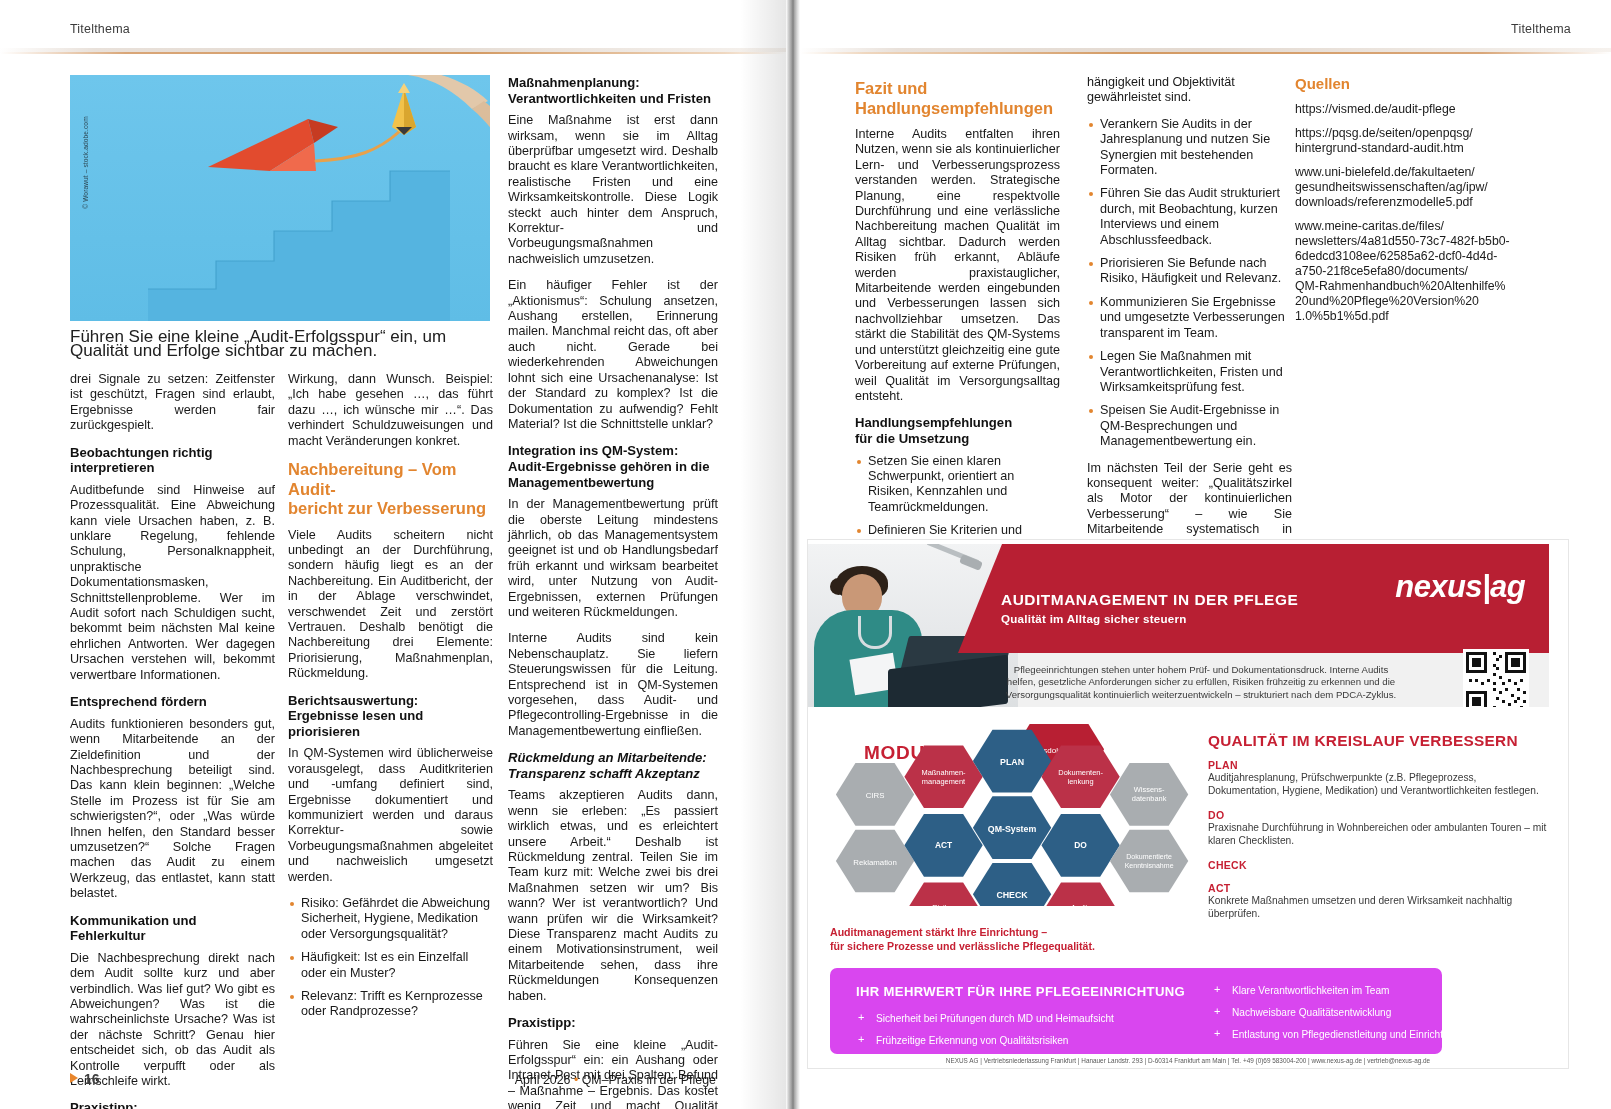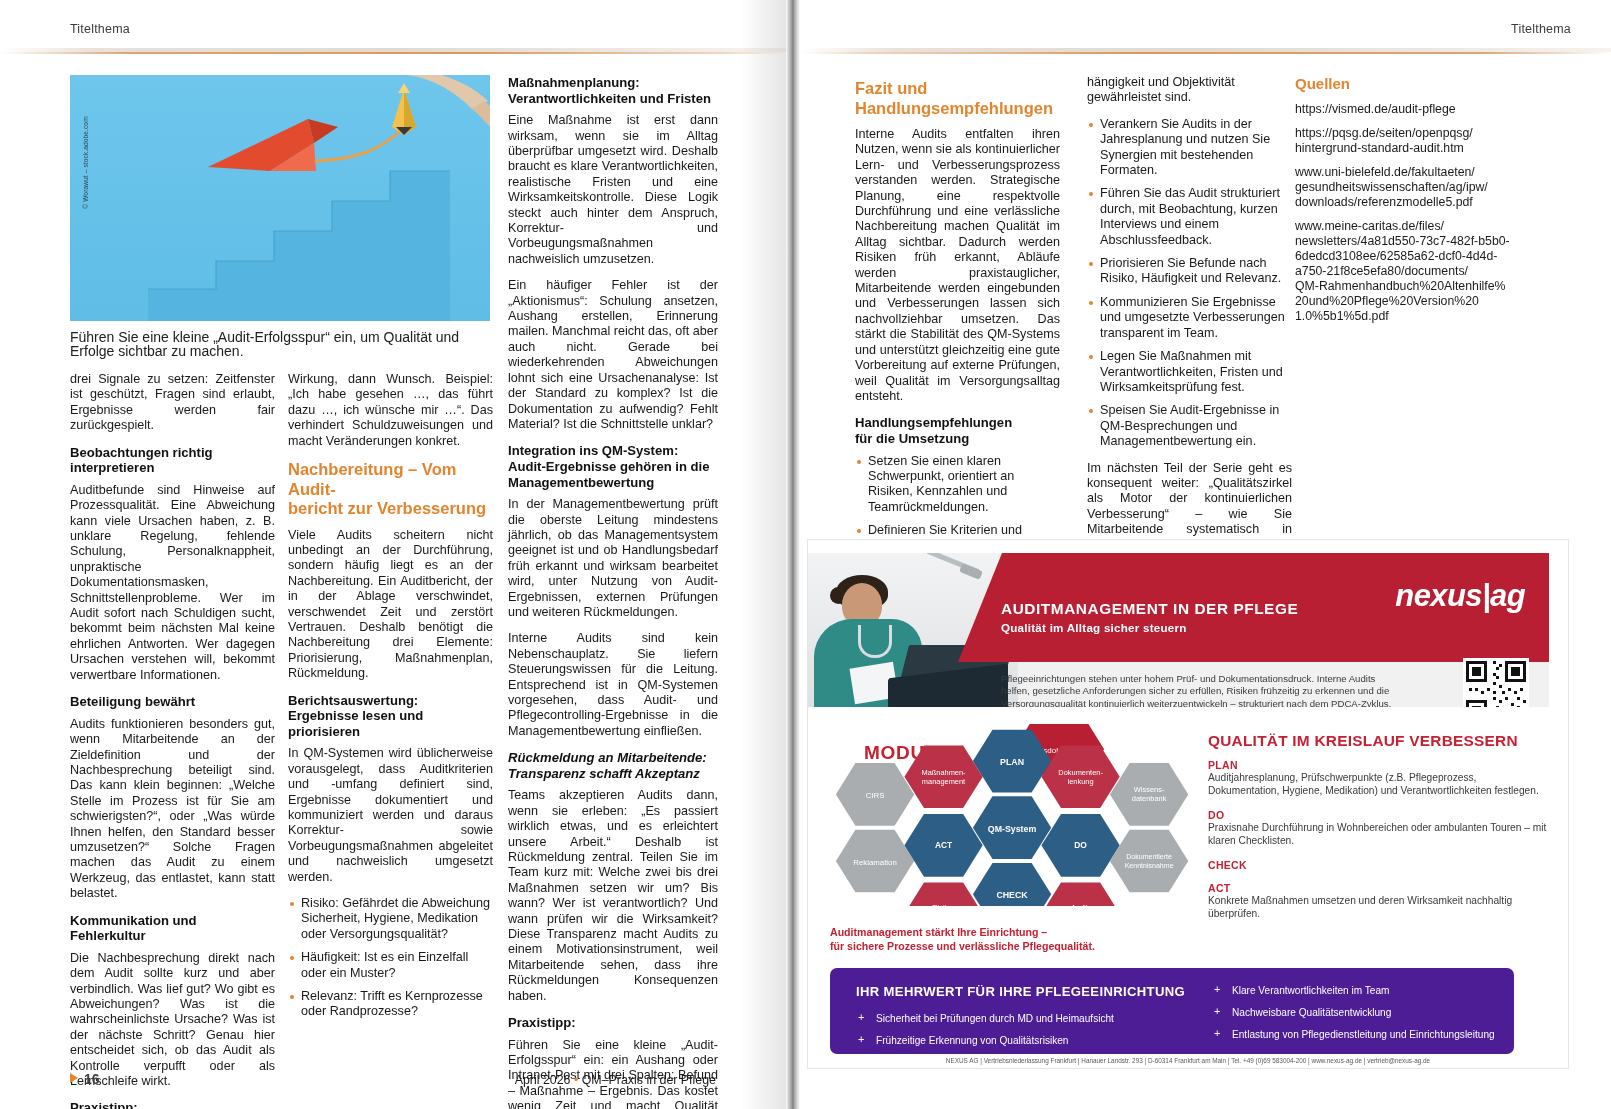--- a/index.html
+++ b/index.html
@@ -33,33 +33,33 @@
   ul.bul{list-style:none;margin:0 0 11px 0;padding:0;}
   ul.bul li{position:relative;padding-left:13px;margin-bottom:8px;font-size:12.6px;line-height:15.4px;color:#191919;}
   ul.bul li:before{content:"";position:absolute;left:2px;top:6px;width:4px;height:4px;border-radius:50%;background:#e2852f;}
   .src-item{font-size:12.3px;line-height:15px;color:#1b1b1b;margin-bottom:9px;word-break:break-word;}
 
   
   .hero{position:absolute;left:70px;top:75px;width:420px;height:246px;overflow:hidden;
     background:linear-gradient(to bottom,#6cc5ea 0%,#63bfe7 40%,#66c2e9 100%);}
   .hero .credit{position:absolute;left:-31px;top:84px;transform:rotate(-90deg);
     font-size:6.6px;color:#2e4a57;letter-spacing:.1px;white-space:nowrap;}
-  .caption{position:absolute;left:70px;top:330px;width:420px;font-size:14px;line-height:14px;color:#202020;}
+  .caption{position:absolute;left:70px;top:330px;width:420px;font-size:17px;line-height:14px;color:#202020;}
 
   
   .pagenum{position:absolute;left:70px;bottom:22px;font-size:14px;font-weight:bold;color:#404040;}
   .pagenum .tri{display:inline-block;width:0;height:0;border-left:8px solid #e8862c;
     border-top:5.5px solid transparent;border-bottom:5.5px solid transparent;margin-right:6px;vertical-align:1px;}
   .footer-center{position:absolute;right:70px;bottom:22px;font-size:12.4px;color:#1a1a1a;}
   .footer-center .dot{color:#e8862c;}
 
   
   .ad{position:absolute;left:808px;top:540px;width:760px;height:528px;background:#fff;
       box-shadow:0 0 0 1px #e6e6e6;overflow:hidden;}
-  .ad-top{position:absolute;left:0;top:13px;width:741px;height:167px;background:#f1f1f1;overflow:hidden;}
+  .ad-top{position:absolute;left:0;top:4px;width:741px;height:167px;background:#f1f1f1;overflow:hidden;text-align:center;}
   .ad-photo{position:absolute;left:0;top:0;width:210px;height:167px;overflow:hidden;
     background:linear-gradient(150deg,#e9eaec 0%,#dfe2e4 40%,#cfd4d7 100%);}
   .ad-photo .wall{position:absolute;inset:0;background:
      linear-gradient(180deg,#f2f3f4 0%,#e6e8ea 55%,#dcdfe1 100%);}
   .ad-photo .nurse-head{position:absolute;left:34px;top:30px;width:40px;height:44px;border-radius:50% 50% 46% 46%;
      background:#c99877;}
   .ad-photo .nurse-hair{position:absolute;left:28px;top:22px;width:52px;height:34px;border-radius:50% 50% 40% 40%;
      background:#2d2118;}
   .ad-photo .nurse-bun{position:absolute;left:22px;top:34px;width:17px;height:17px;border-radius:50%;background:#2d2118;}
   .ad-photo .nurse-body{position:absolute;left:6px;top:66px;width:108px;height:101px;border-radius:38px 30px 0 0;
@@ -87,21 +87,21 @@
   .module-word{position:absolute;left:34px;top:22px;font-size:19px;font-weight:bold;color:#c62033;letter-spacing:.7px;}
   .ad-diagram-cap{position:absolute;left:22px;top:386px;width:360px;font-size:10.6px;line-height:13.6px;
     font-weight:bold;color:#c62033;}
 
   .ad-right{position:absolute;left:400px;top:192px;width:340px;}
   .ad-right h3{margin:0 0 9px 0;font-size:15.4px;font-weight:bold;color:#c62033;letter-spacing:.25px;}
   .pdca-step{margin-bottom:11px;}
   .pdca-step .k{font-size:10.5px;font-weight:bold;color:#c62033;margin-bottom:1px;letter-spacing:.3px;}
   .pdca-step .t{font-size:10.2px;line-height:12.9px;color:#3a3a3a;}
 
-  .ad-bottom{position:absolute;left:22px;top:428px;width:684px;height:86px;background:#4c1d95;border-radius:7px;color:#fff;}
+  .ad-bottom{position:absolute;left:22px;top:428px;width:612px;height:86px;background:#d946ef;border-radius:7px;color:#fff;}
   .ad-bottom h4{position:absolute;left:26px;top:16px;margin:0;font-size:13.1px;font-weight:bold;letter-spacing:.35px;}
   .merits{position:absolute;left:26px;top:44px;width:330px;}
   .merits2{position:absolute;left:382px;top:16px;width:330px;}
   .merit{position:relative;padding-left:20px;font-size:10.1px;line-height:13px;margin-bottom:9px;}
   .merit:before{content:"+";position:absolute;left:2px;top:-1px;font-size:11px;font-weight:normal;}
   .ad-imprint{position:absolute;left:0;bottom:4px;width:760px;text-align:center;font-size:6.4px;color:#5a5a5a;}
 </style>
 </head>
 <body>
 
@@ -150,21 +150,21 @@
       </svg>
       <div class="credit">© Worawut – stock.adobe.com</div>
     </div>
     <div class="caption">Führen Sie eine kleine „Audit-Erfolgsspur“ ein, um Qualität und Erfolge sichtbar zu machen.</div>
 
     <div class="col" style="left:70px;top:372px;width:205px;">
       <p class="body-text">drei Signale zu setzen: Zeitfenster ist geschützt, Fragen sind erlaubt, Ergebnisse werden fair zurückgespielt.</p>
       <div class="h-sub" style="white-space:pre-line;">Beobachtungen richtig
 interpretieren</div>
       <p class="body-text">Auditbefunde sind Hinweise auf Prozessqualität. Eine Abweichung kann viele Ursachen haben, z. B. unklare Regelung, fehlende Schulung, Personalknappheit, unpraktische Dokumentationsmasken, Schnittstellenprobleme. Wer im Audit sofort nach Schuldigen sucht, bekommt beim nächsten Mal keine ehrlichen Antworten. Wer dagegen Ursachen verstehen will, bekommt verwertbare Informationen.</p>
-      <div class="h-sub">Beteiligung bewährt</div>
+      <div class="h-sub">Entsprechend fördern</div>
       <p class="body-text">Audits funktionieren besonders gut, wenn Mitarbeitende an der Zieldefinition und der Nachbesprechung beteiligt sind. Das kann klein beginnen: „Welche Stelle im Prozess ist für Sie am schwierigsten?“, oder „Was würde Ihnen helfen, den Standard besser umzusetzen?“ Solche Fragen machen das Audit zu einem Werkzeug, das entlastet, kann statt belastet.</p>
       <div class="h-sub">Kommunikation und Fehlerkultur</div>
       <p class="body-text">Die Nachbesprechung direkt nach dem Audit sollte kurz und aber verbindlich. Was lief gut? Wo gibt es Abweichungen? Was ist die wahrscheinlichste Ursache? Was ist der nächste Schritt? Genau hier entscheidet sich, ob das Audit als Kontrolle verpufft oder als Lernschleife wirkt.</p>
       <div class="h-sub">Praxistipp:</div>
 
     </div>
 
     <div class="col" style="left:288px;top:372px;width:205px;">
       <p class="body-text">Wirkung, dann Wunsch. Beispiel: „Ich habe gesehen …, das führt dazu …, ich wünsche mir …“. Das verhindert Schuldzuweisungen und macht Veränderungen konkret.</p>
       <div class="h-orange" style="white-space:pre-line;">Nachbereitung – Vom Audit-

